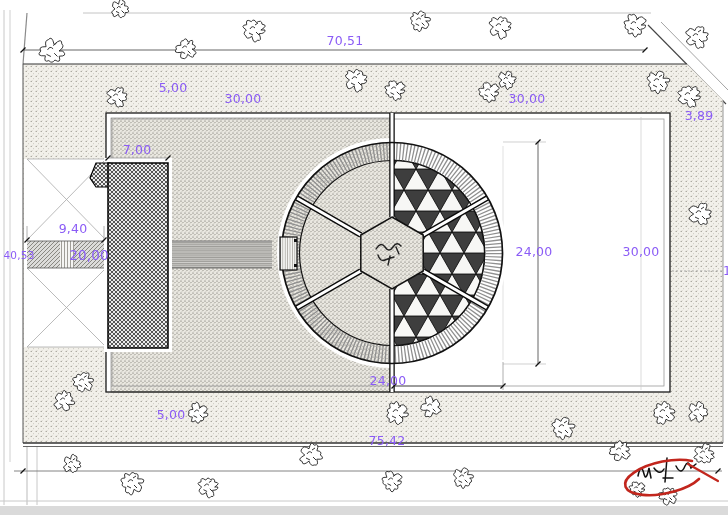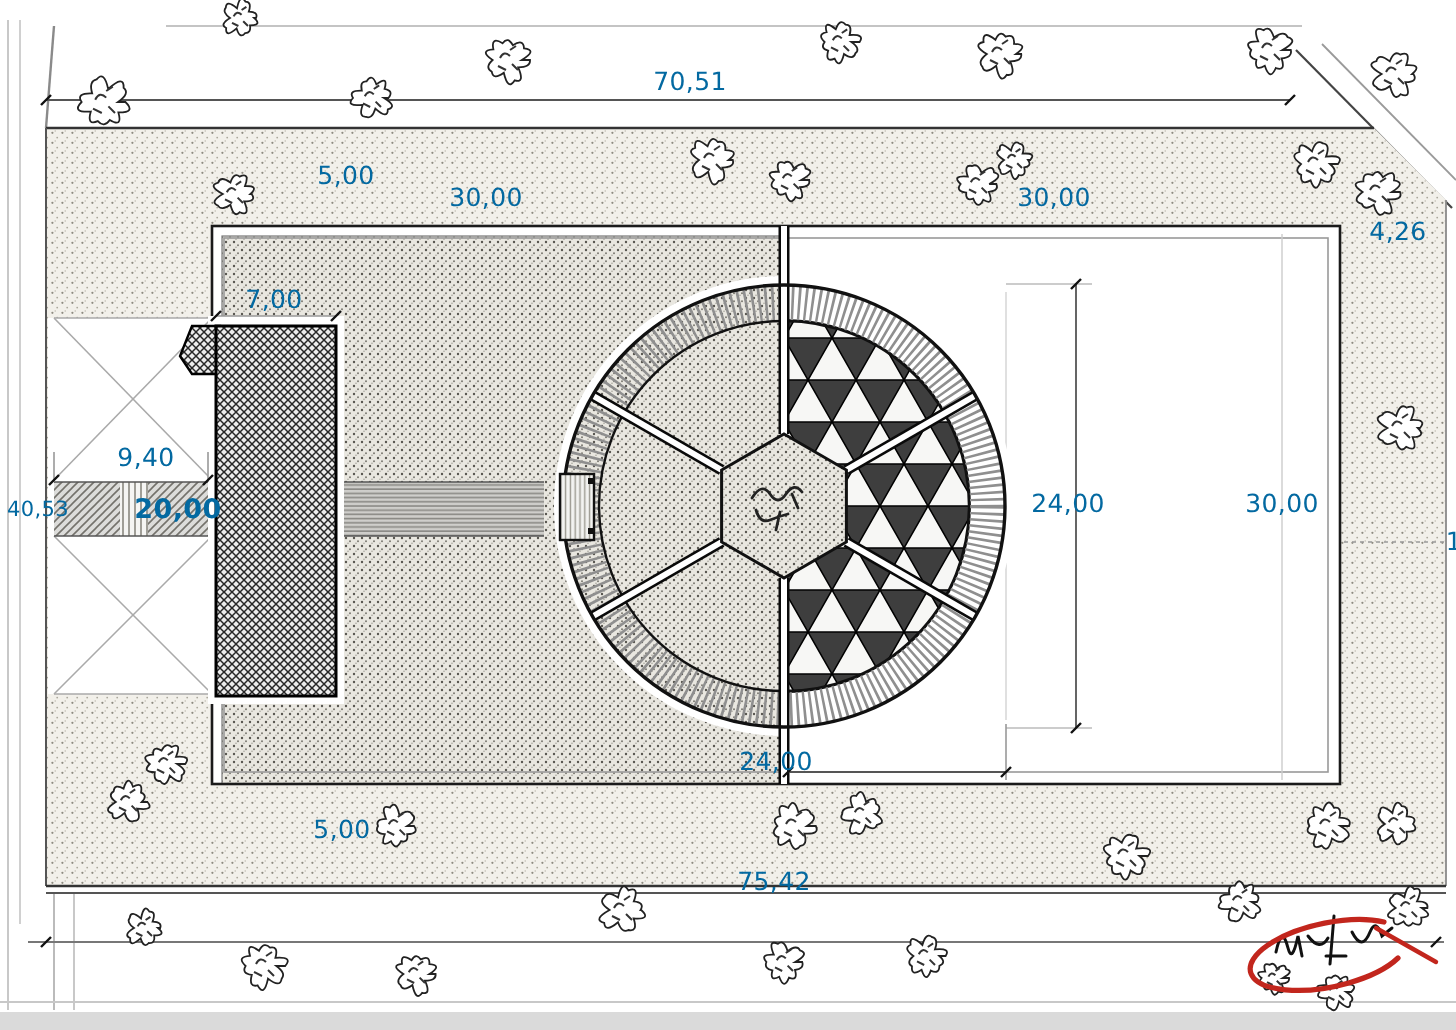--- a/index.html
+++ b/index.html
@@ -3,26 +3,26 @@
 <meta charset="utf-8">
 <style>
   html,body{margin:0;padding:0;background:#fff;}
   #sheet{
     position:relative;width:728px;height:515px;overflow:hidden;
     background:#ffffff;outline:1px solid #d8d8d8;
     font-family:"DejaVu Sans", sans-serif;
   }
   #plan-svg{position:absolute;left:0;top:0;}
   .dim{
-    position:absolute;text-align:center;color:#0369a1;
+    position:absolute;text-align:center;color:#8b5cf6;
     font:12.5px/1.1 "DejaVu Sans", sans-serif;
     letter-spacing:0.2px;white-space:nowrap;width:46px;
   }
   .dim.sm{font-size:10.5px;}
-  .dim.lg{font-size:13.5px;font-weight:bold;}
+  .dim.lg{font-size:13.5px;font-weight:normal;}
   #bottom-strip{
     position:absolute;left:0;top:506px;width:728px;height:9px;background:#dadada;
   }
 </style>
 </head>
 <body>
 
 <div id="sheet">
 
   <svg id="plan-svg" width="728" height="515" viewBox="0 0 728 515">
@@ -341,21 +341,21 @@
                M14 -6 q5 10 9 0 q3 -7 6 2 l5 -4" fill="none" stroke="#111" stroke-width="1.5" stroke-linecap="round"></path>
       <path d="M37 7 A40 16 -12 1 1 30 -11" fill="none" stroke="#c2261d" stroke-width="2.6" stroke-linecap="round"></path>
       <line x1="26" y1="-8" x2="56" y2="9" stroke="#c2261d" stroke-width="2.2" stroke-linecap="round"></line>
     </g>
   </svg>
 
   <span class="dim" style="left:322px;top:34px">70,51</span>
   <span class="dim" style="left:150px;top:81px">5,00</span>
   <span class="dim" style="left:220px;top:92px">30,00</span>
   <span class="dim" style="left:504px;top:92px">30,00</span>
-  <span class="dim" style="left:676px;top:109px">4,26</span>
+  <span class="dim" style="left:676px;top:109px">3,89</span>
   <span class="dim" style="left:114px;top:143px">7,00</span>
   <span class="dim" style="left:50px;top:222px">9,40</span>
   <span class="dim sm" style="left:-4px;top:250px">40,53</span>
   <span class="dim lg" style="left:66px;top:248px">20,00</span>
   <span class="dim" style="left:511px;top:245px">24,00</span>
   <span class="dim" style="left:618px;top:245px">30,00</span>
   <span class="dim" style="left:365px;top:374px">24,00</span>
   <span class="dim" style="left:148px;top:408px">5,00</span>
   <span class="dim" style="left:364px;top:434px">75,42</span>
   <span class="dim" style="left:722px;top:264px;width:10px">1</span>

